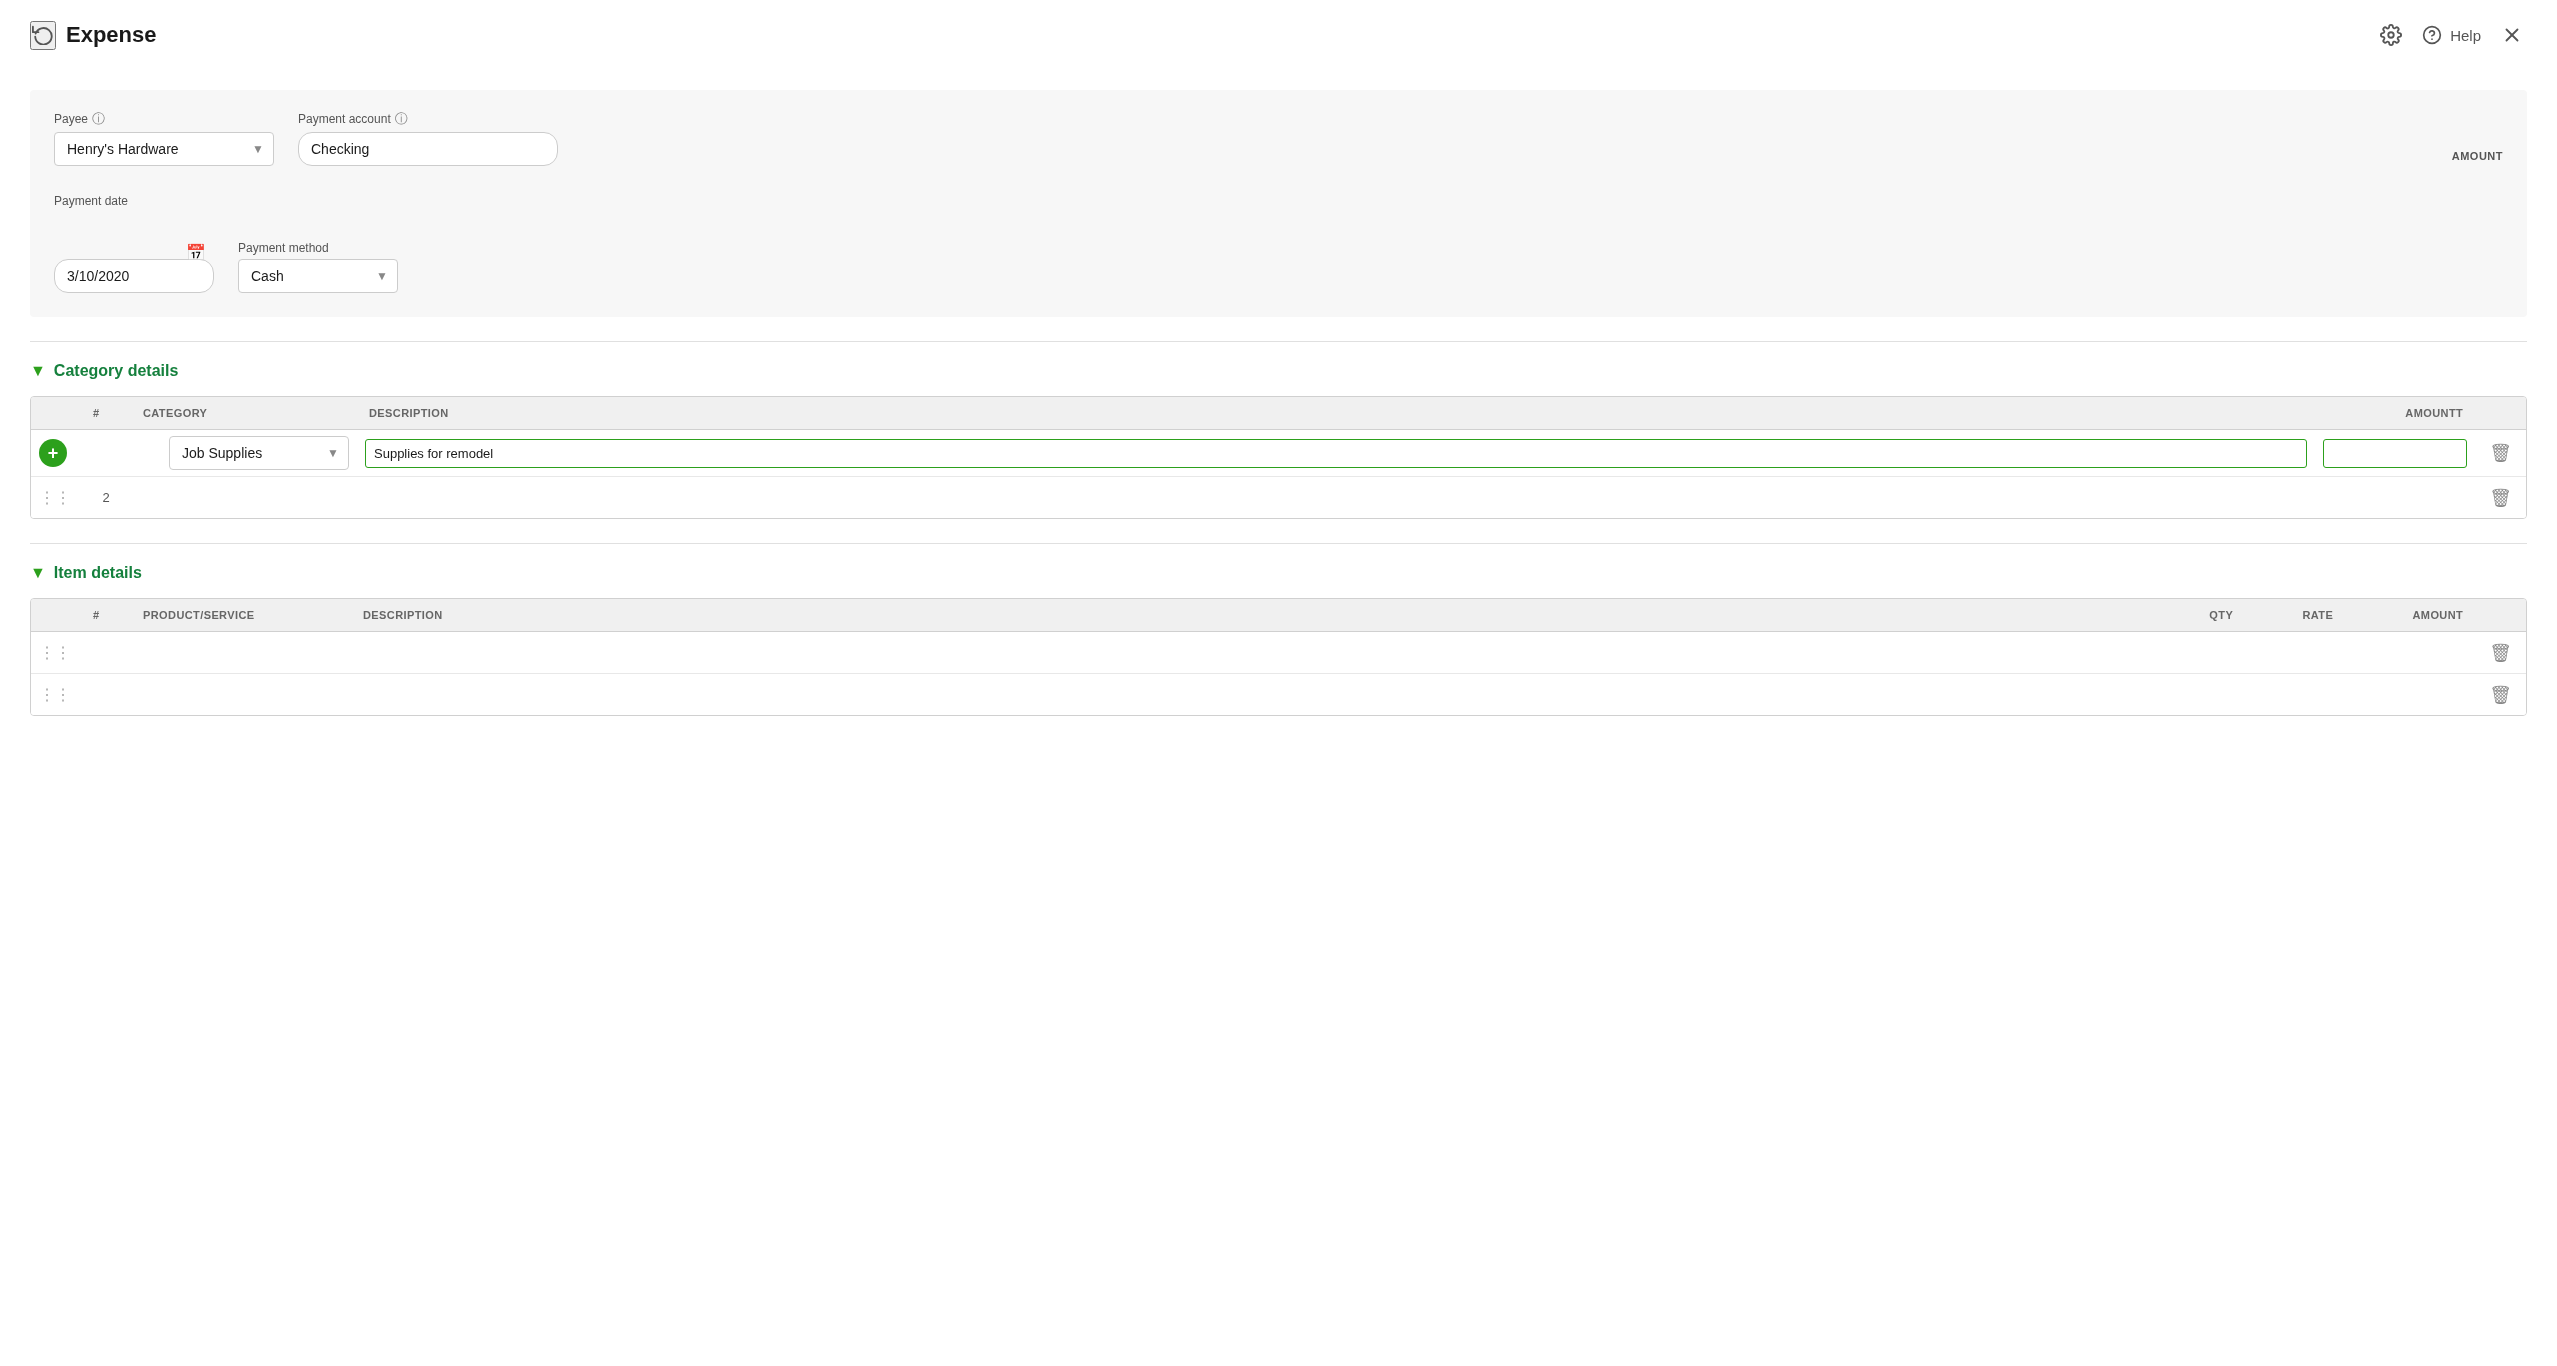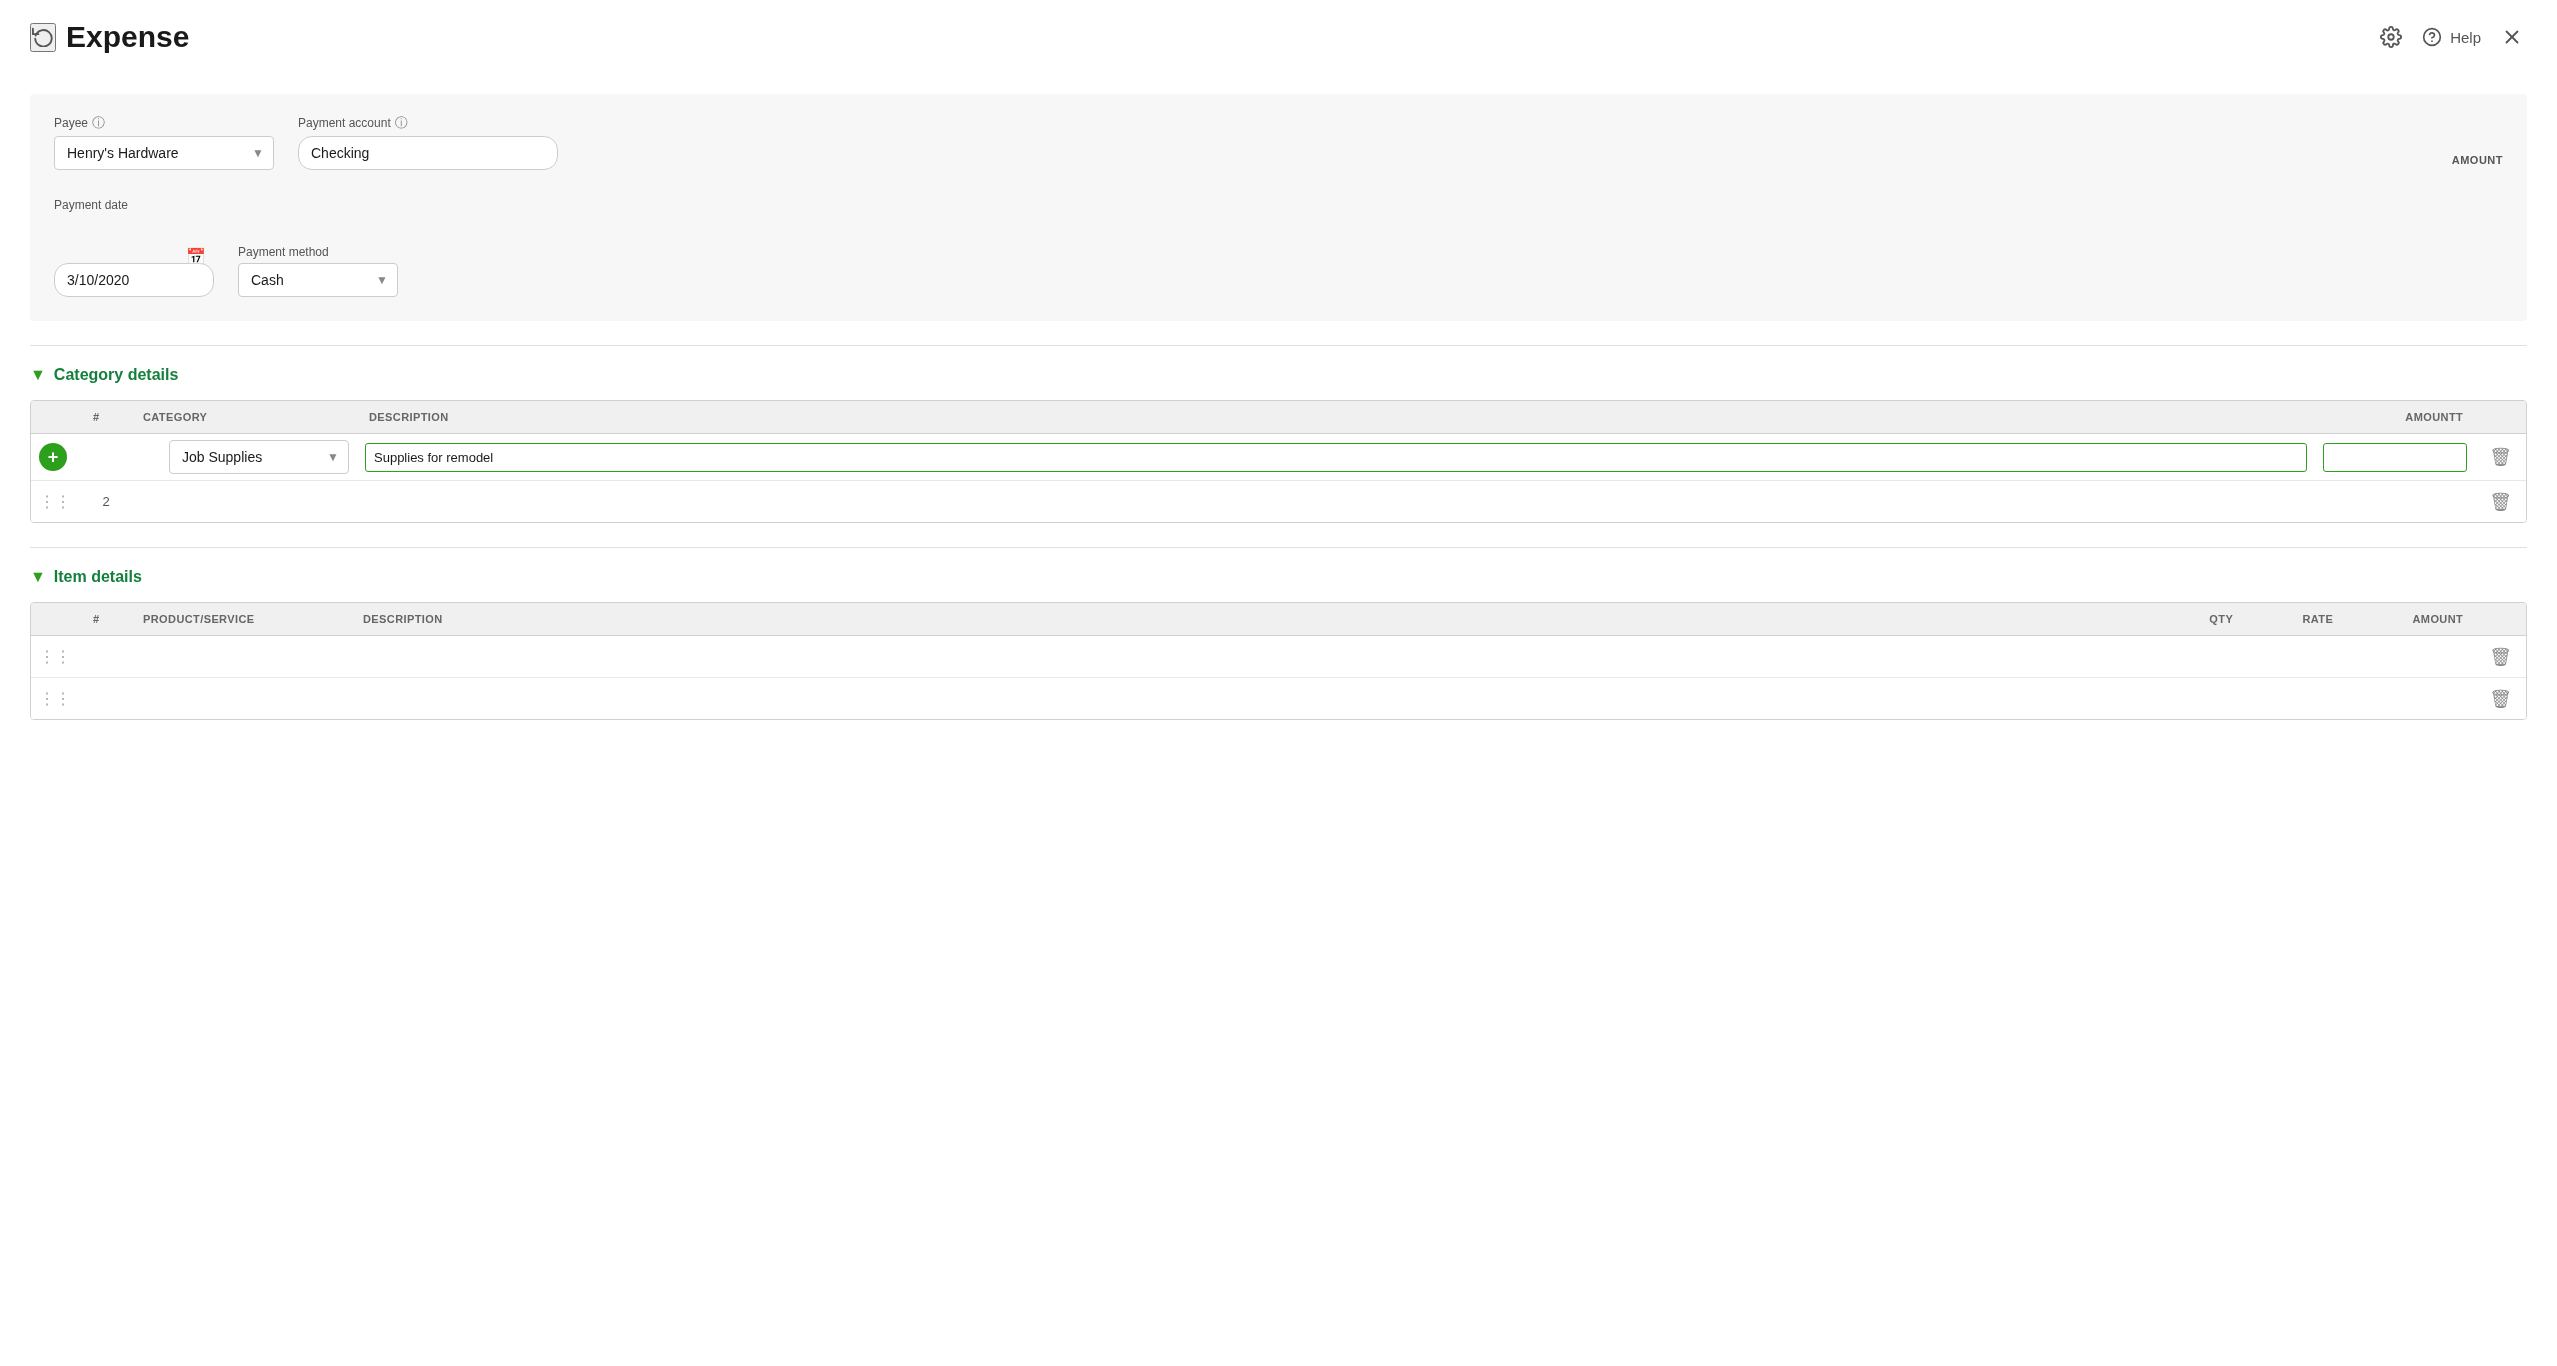--- a/index.html
+++ b/index.html
@@ -20,21 +20,21 @@
       justify-content: space-between;
       margin-bottom: 24px;
       padding-bottom: 16px;
     }
     .header-left {
       display: flex;
       align-items: center;
       gap: 10px;
     }
     .header-title {
-      font-size: 30px;
+      font-size: 22px;
       font-weight: 600;
       color: #1a1a1a;
     }
     .header-right {
       display: flex;
       align-items: center;
       gap: 16px;
     }
     .header-right .icon-btn {
       background: none;

